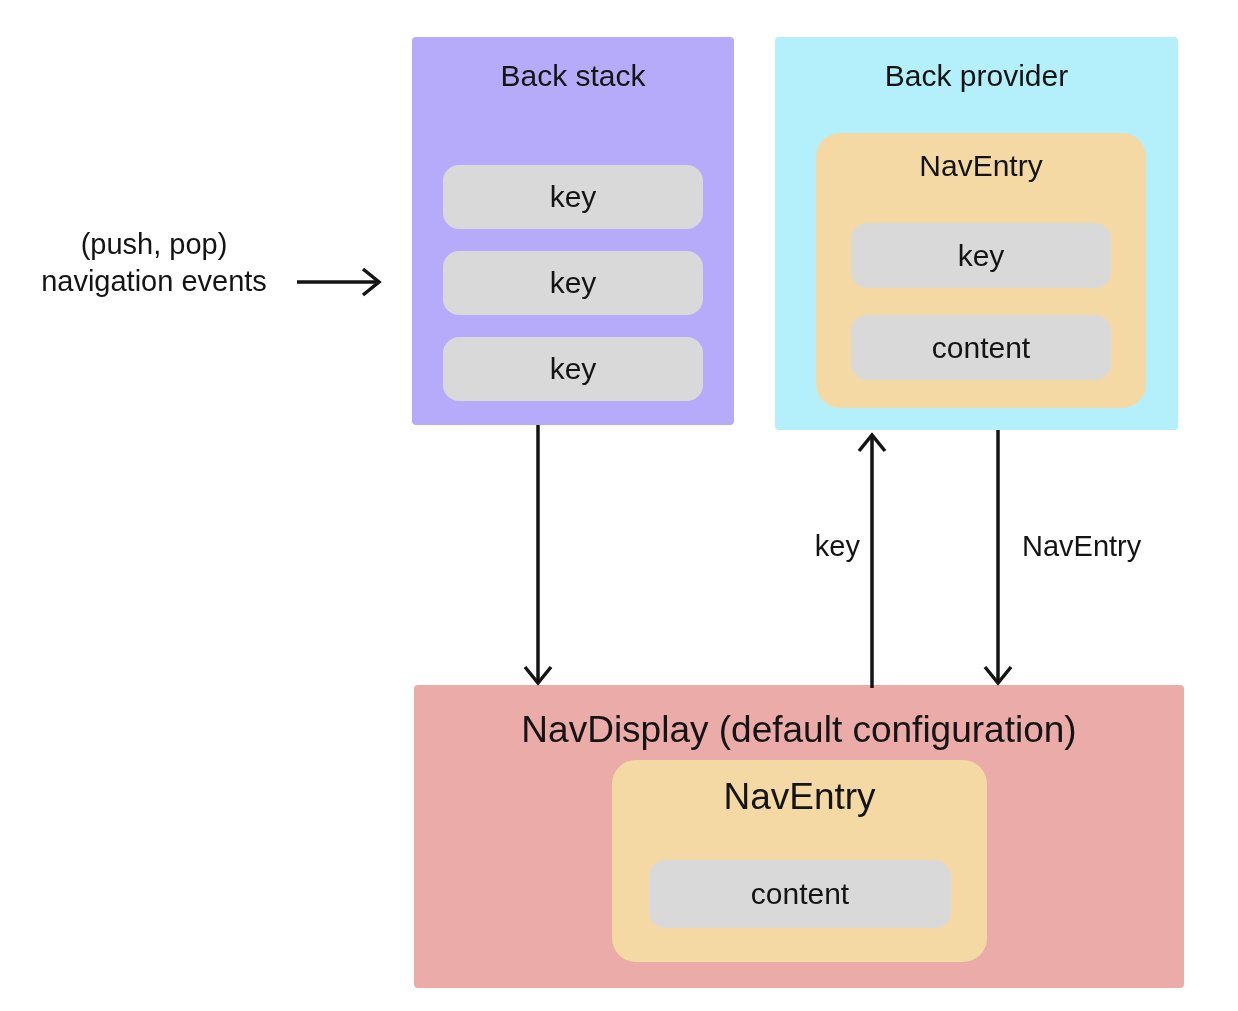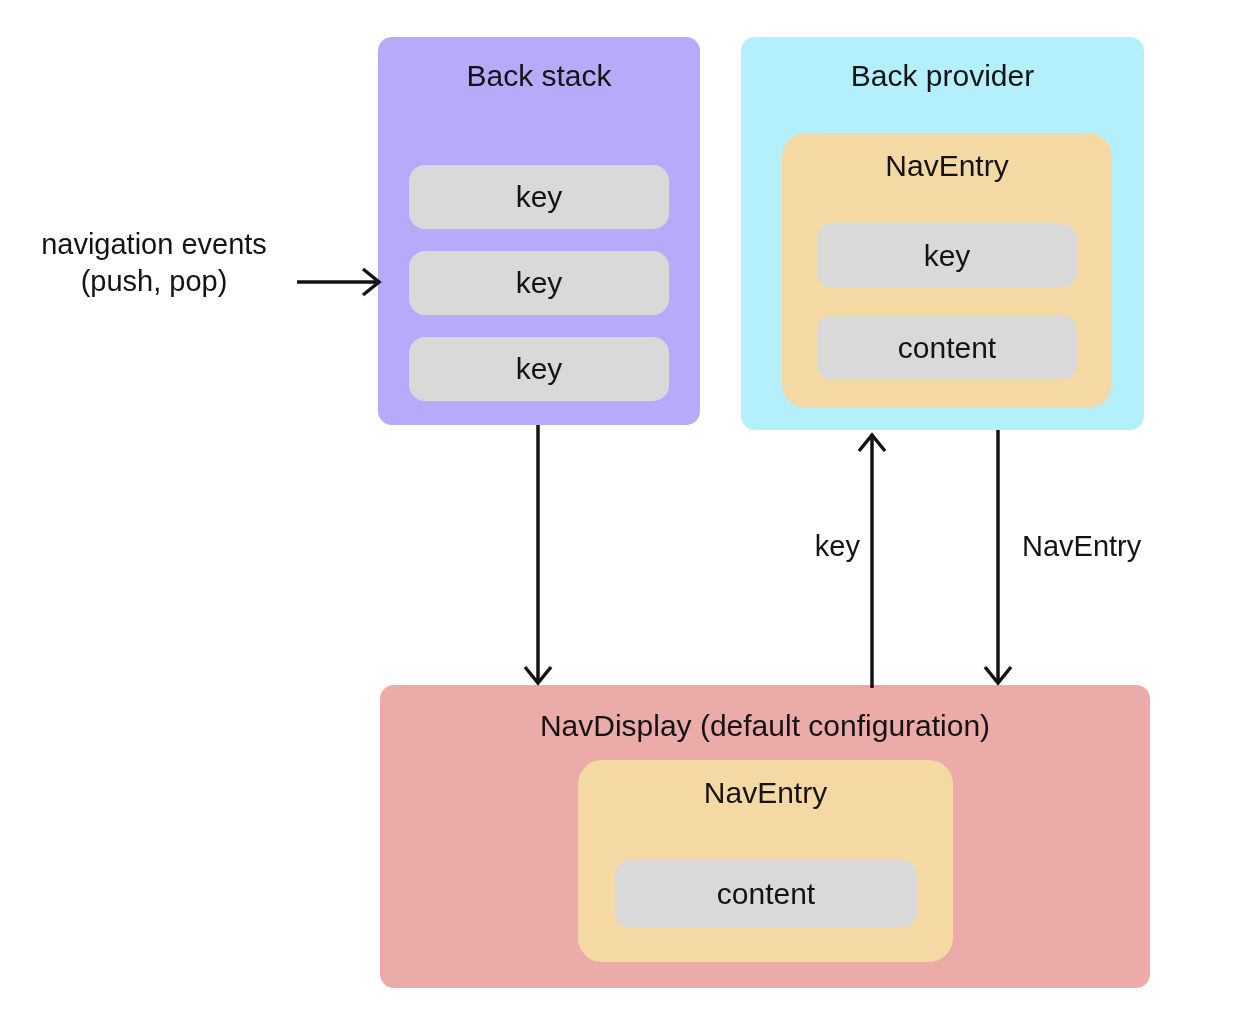--- a/index.html
+++ b/index.html
@@ -16,40 +16,40 @@
   html, body { background: var(--background); }
   .canvas {
     position: relative;
     width: 1238px;
     height: 1011px;
     background: var(--background);
     font-family: "Liberation Sans", sans-serif;
     color: var(--text);
     overflow: hidden;
   }
-  .box { position: absolute; border-radius: 14px; }
+  .box { position: absolute; border-radius: 4px; margin-left: 34px; }
   .box-title {
     text-align: center;
     font-size: 30px;
     margin-top: 22px;
     color: var(--text);
   }
   .back-stack {
     left: 378px; top: 37px; width: 322px; height: 388px;
     background: var(--back-stack);
   }
   .entry-provider {
     left: 741px; top: 37px; width: 403px; height: 393px;
     background: var(--entry-provider);
   }
   .nav-display {
     left: 380px; top: 685px; width: 770px; height: 303px;
     background: var(--nav-display);
   }
-  .nav-display .box-title { margin-top: 24px; font-size: 30px; }
+  .nav-display .box-title { margin-top: 24px; font-size: 37px; }
   .nav-entry-box {
     position: absolute;
     background: var(--nav-entry);
     border-radius: 24px;
   }
   .nav-entry-box .box-title { margin-top: 16px; }
   .ep-nav-entry { left: 41px; top: 96px; width: 330px; height: 275px; }
   .nd-nav-entry { left: 198px; top: 75px; width: 375px; height: 202px; }
   .pill {
     background: var(--pill);
@@ -108,22 +108,22 @@
     stroke-width: 3.5;
     fill: none;
   }
 </style>
 </head>
 <body>
 
 <div class="canvas">
 
   <div class="nav-events-label">
+    <div>(push, pop)</div>
     <div>navigation events</div>
-    <div>(push, pop)</div>
   </div>
 
   <div class="box back-stack">
     <div class="box-title">Back stack</div>
     <div class="stack-pills">
       <div class="pill">key</div>
       <div class="pill">key</div>
       <div class="pill">key</div>
     </div>
   </div>

